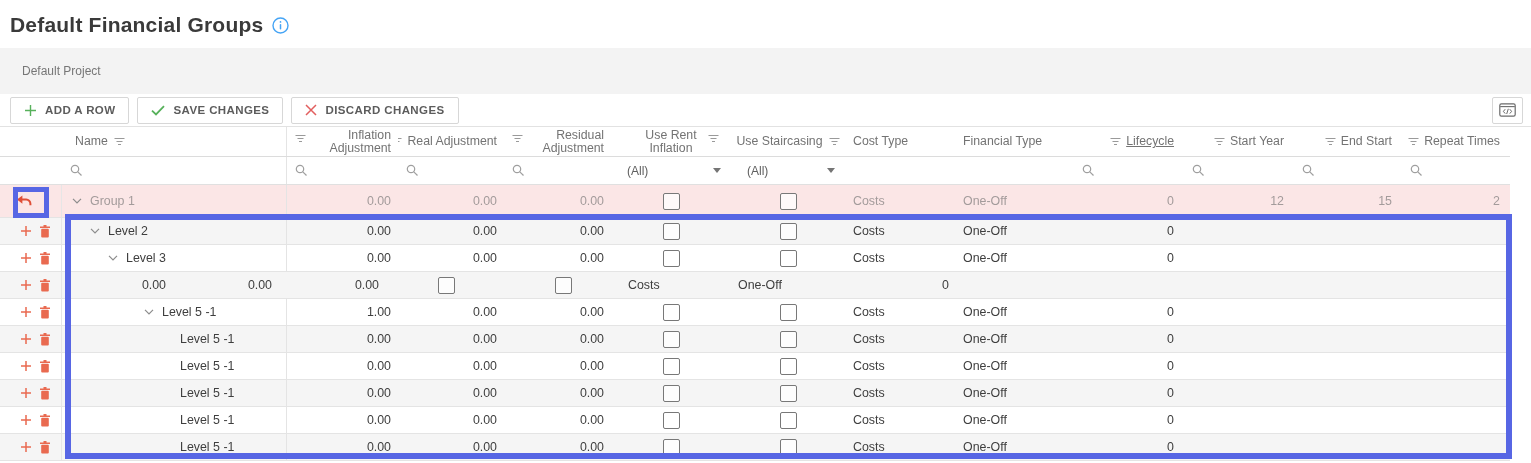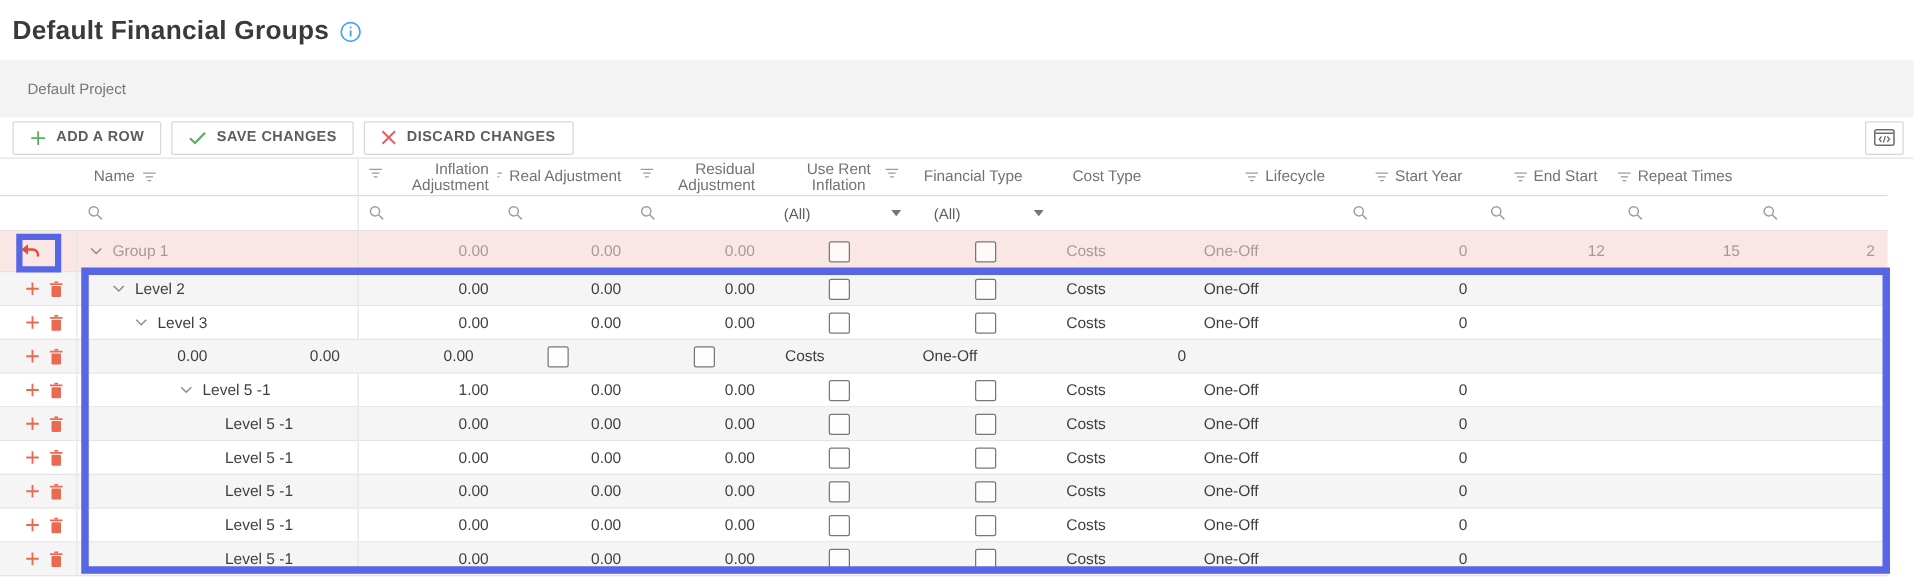--- a/index.html
+++ b/index.html
@@ -159,37 +159,47 @@
         <span class="funnel-abs-right icon-wrap" style="display: flex;">
           <svg width="11" height="9" viewBox="0 0 11 9">
             <path d="M0.5 1.5h10M2.5 4.5h6M4 7.5h3" stroke="#9a9a9a" stroke-width="1.1" fill="none"></path>
           </svg>
         </span>
         <div class="hlines" style="text-align: center;">
           <span>Use Rent</span>
           <span>Inflation</span>
         </div>
       </div>
+      <div class="cell hcell al-center" style="width: 114px;">
+        <div class="hlines" style="text-align: center;">
+          <span>Use Staircasing</span>
+        </div>
+        <span class="icon-wrap" style="display: flex; margin-left: 6px;">
+          <svg width="11" height="9" viewBox="0 0 11 9">
+            <path d="M0.5 1.5h10M2.5 4.5h6M4 7.5h3" stroke="#9a9a9a" stroke-width="1.1" fill="none"></path>
+          </svg>
+        </span>
+      </div>
+      <div class="cell hcell al-left" style="width: 110px;">
+        <div class="hlines">
+          <span>Cost Type</span>
+        </div>
+      </div>
       <div class="cell hcell al-left" style="width: 119px;">
         <div class="hlines">
           <span>Financial Type</span>
-        </div>
-      </div>
-      <div class="cell hcell al-left" style="width: 110px;">
-        <div class="hlines">
-          <span>Cost Type</span>
         </div>
       </div>
       <div class="cell hcell al-right4" style="width: 110px;">
         <span class="icon-wrap" style="display: flex; margin-right: 5px;">
           <svg width="11" height="9" viewBox="0 0 11 9">
             <path d="M0.5 1.5h10M2.5 4.5h6M4 7.5h3" stroke="#9a9a9a" stroke-width="1.1" fill="none"></path>
           </svg>
         </span>
-        <div class="hlines" style="text-align: left;">
+        <div class="hlines" style="text-align: left; text-decoration: underline;">
           <span>Lifecycle</span>
         </div>
       </div>
       <div class="cell hcell al-right4" style="width: 110px;">
         <span class="icon-wrap" style="display: flex; margin-right: 5px;">
           <svg width="11" height="9" viewBox="0 0 11 9">
             <path d="M0.5 1.5h10M2.5 4.5h6M4 7.5h3" stroke="#9a9a9a" stroke-width="1.1" fill="none"></path>
           </svg>
         </span>
         <div class="hlines" style="text-align: right;">

